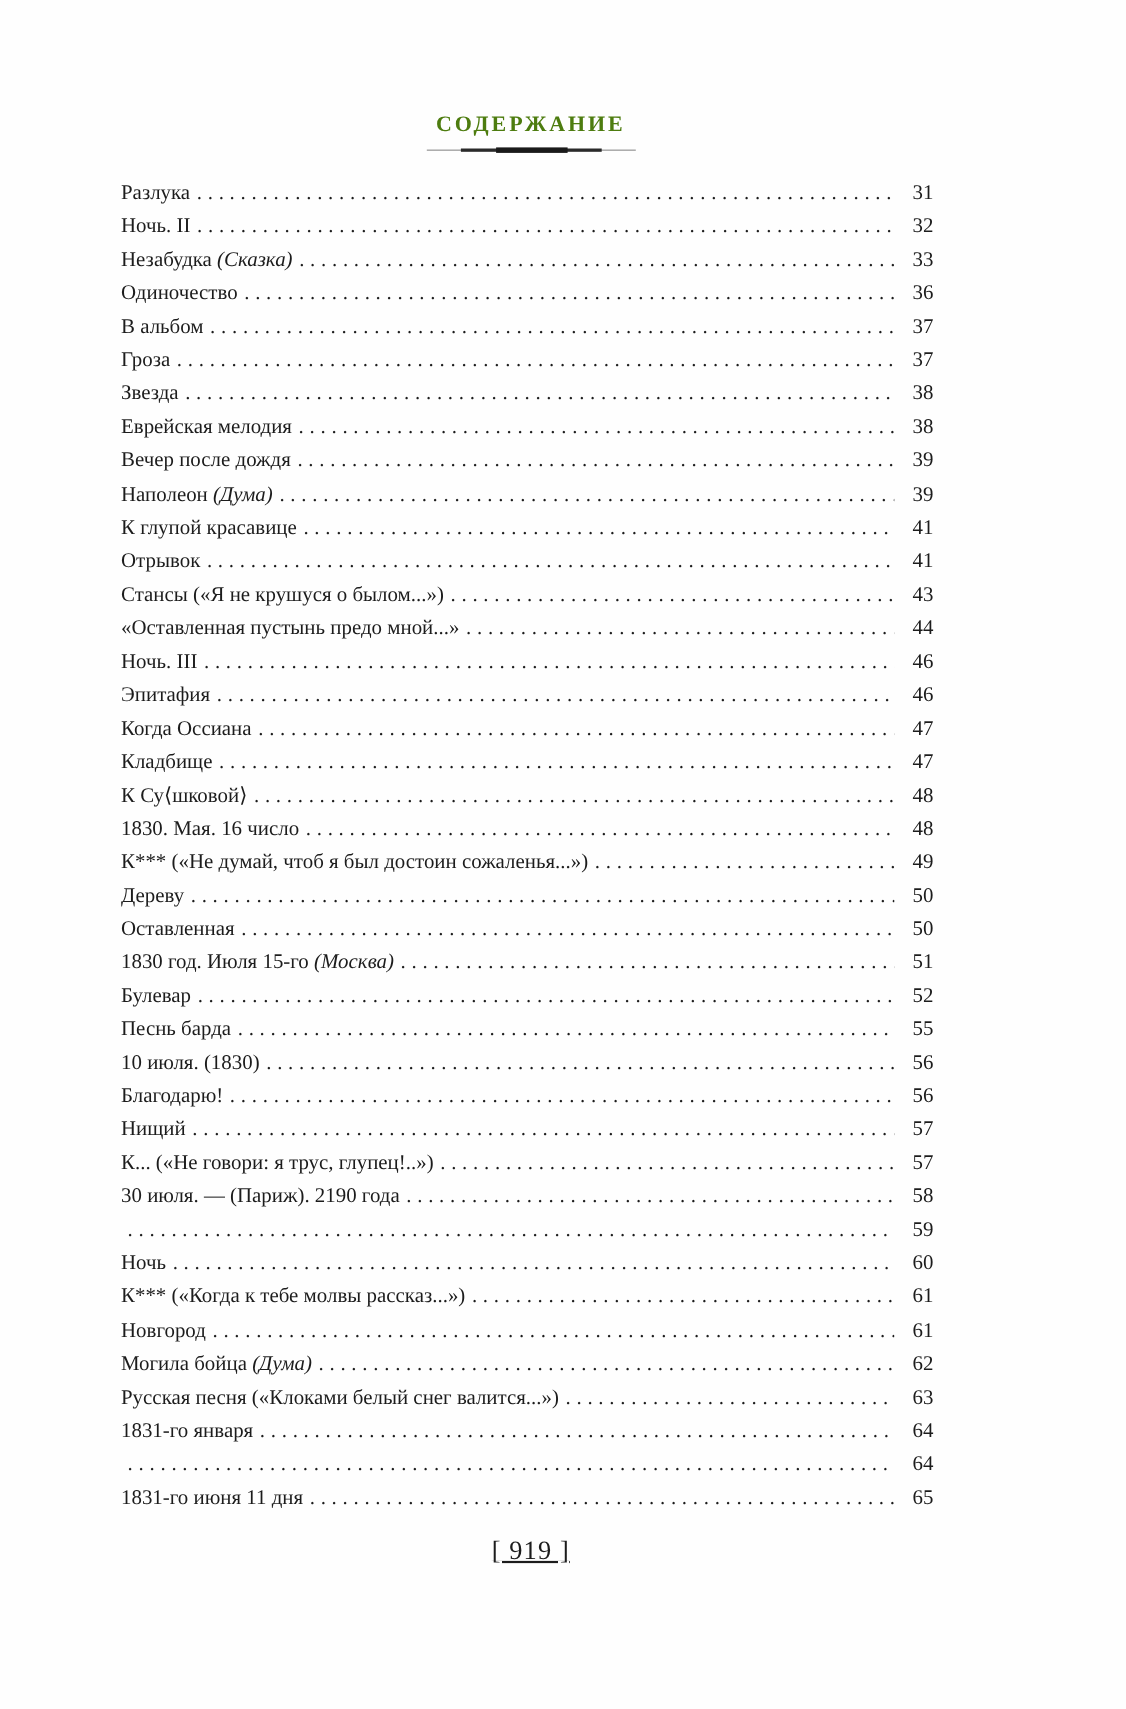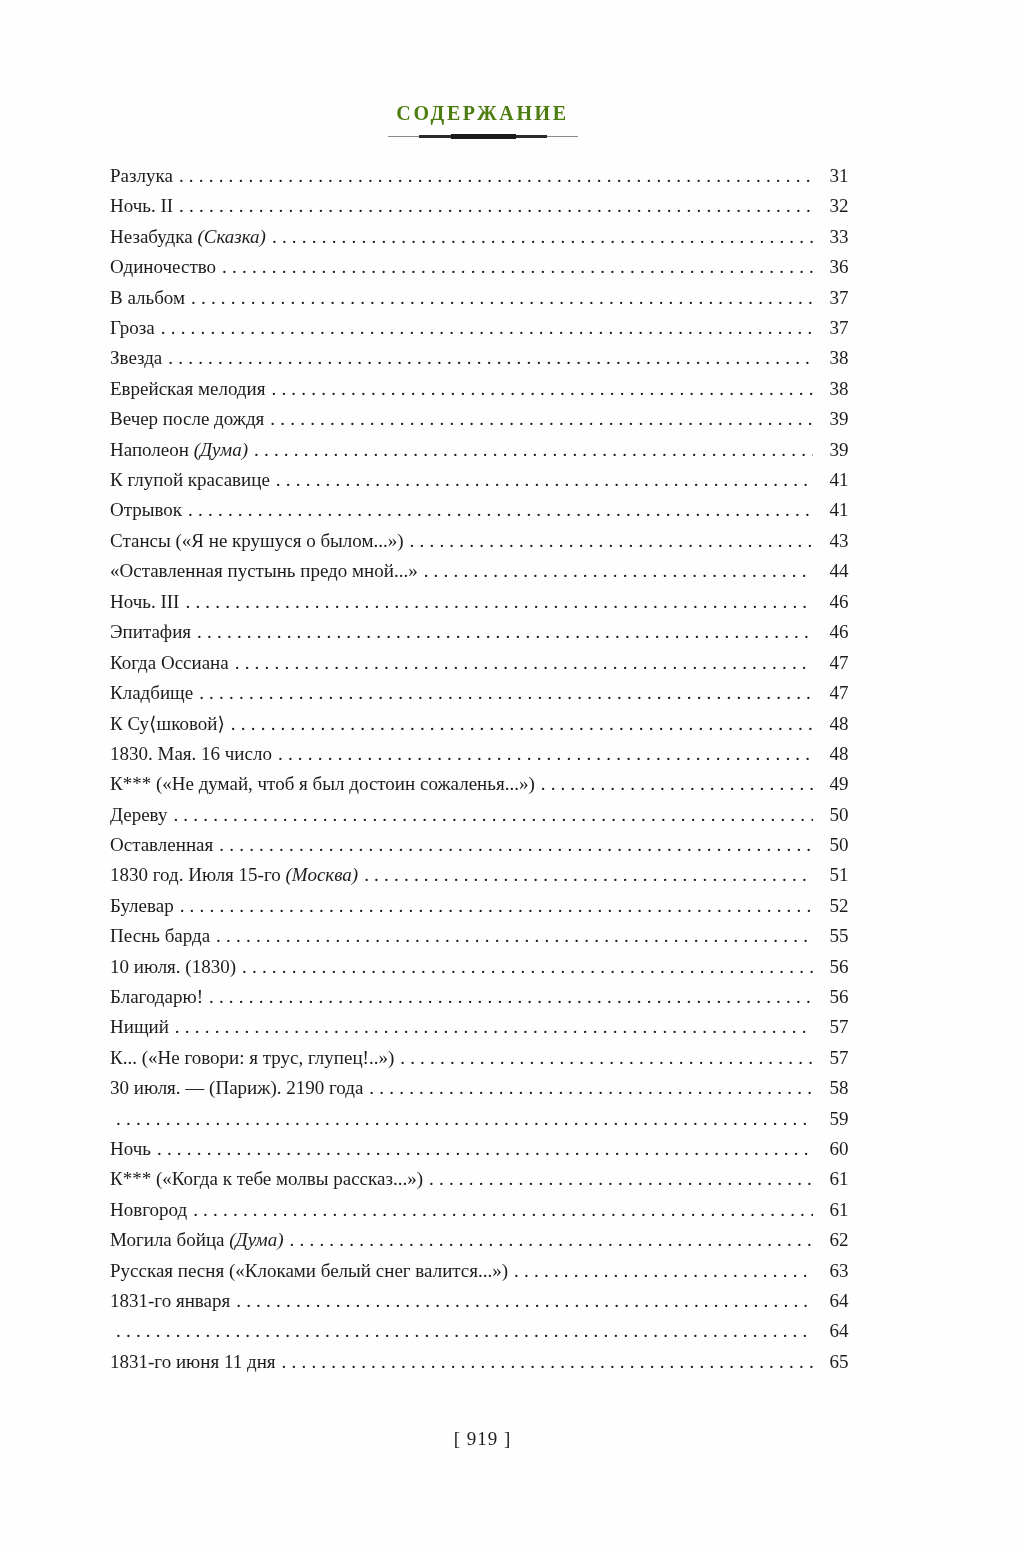--- a/index.html
+++ b/index.html
@@ -88,24 +88,25 @@
     content: "..........................................................................................................................................................";
     letter-spacing: 5.2px;
   }
   .toc-page {
     flex: 0 0 auto;
     min-width: 32px;
     padding-left: 10px;
     text-align: center;
   }
   .footer {
-    margin-top: 47px;
+    margin-top: 16px;
     text-align: center;
-    font-size: 19px;
+    font-size: 24px;
     letter-spacing: 1px;
+    text-decoration: underline;
   }
 </style>
 </head>
 <body>
 
 <div class="page">
   <div class="content">
 
     <div class="header">
       <div class="title">СОДЕРЖАНИЕ</div>

